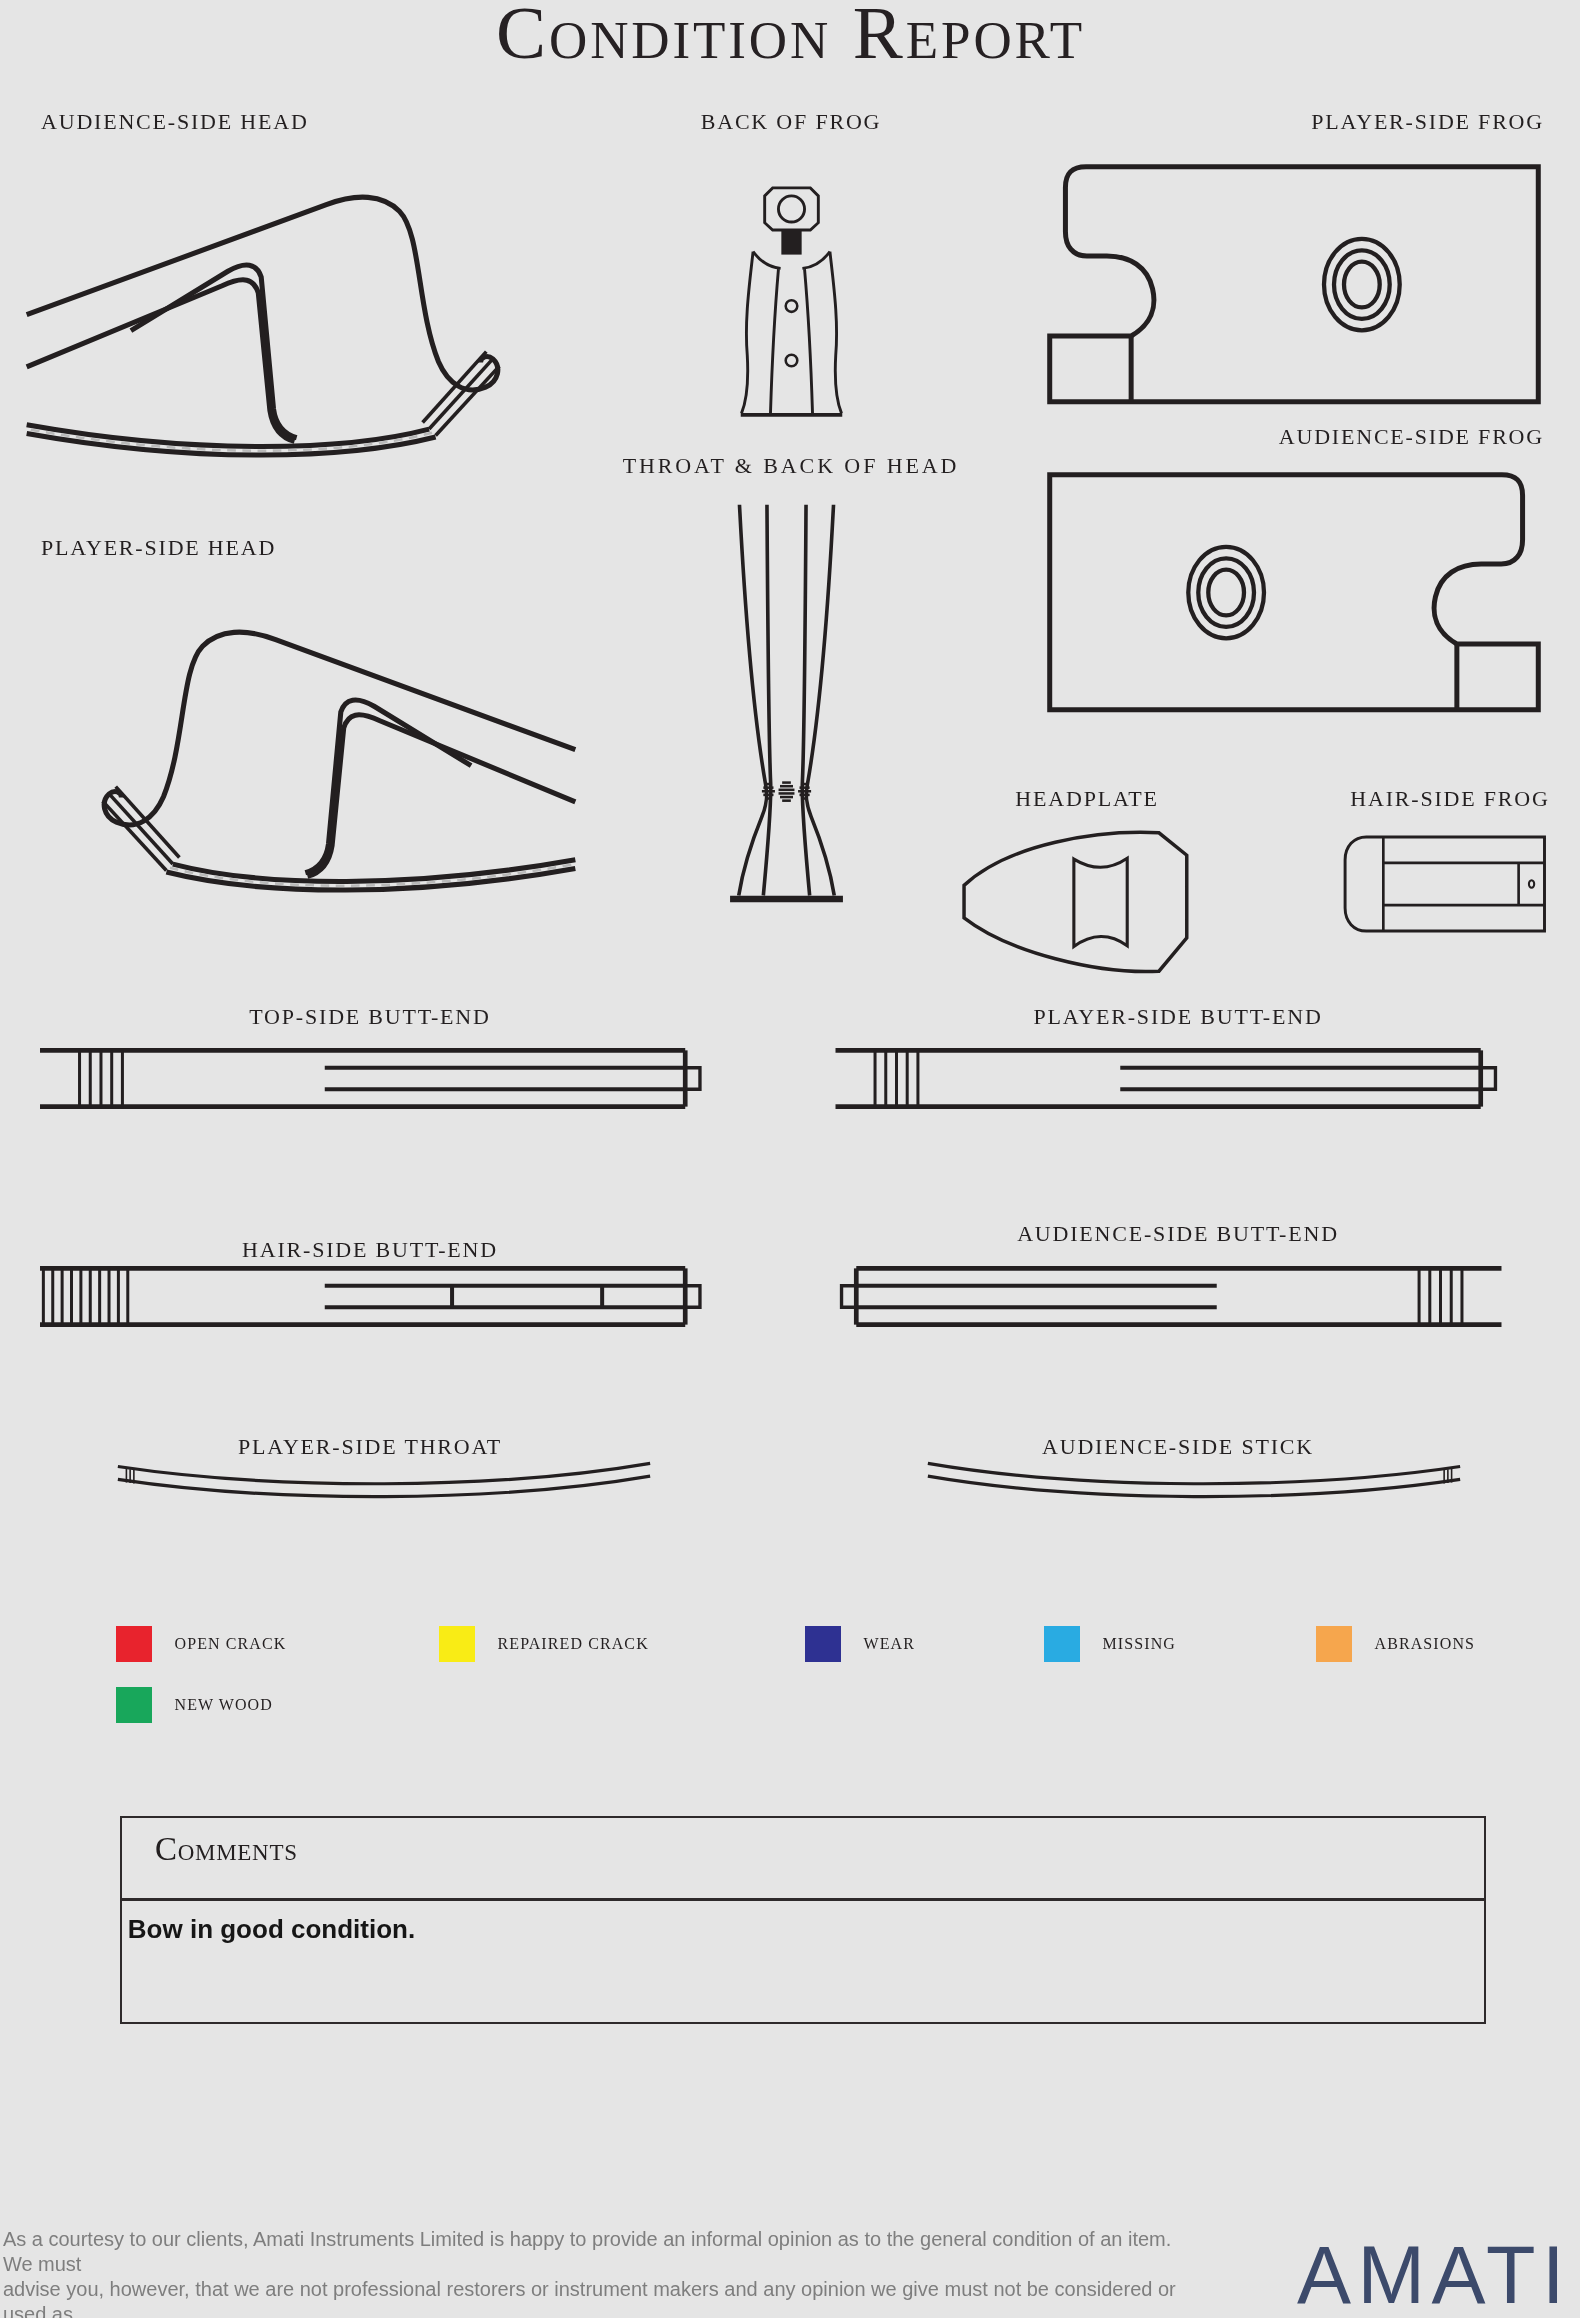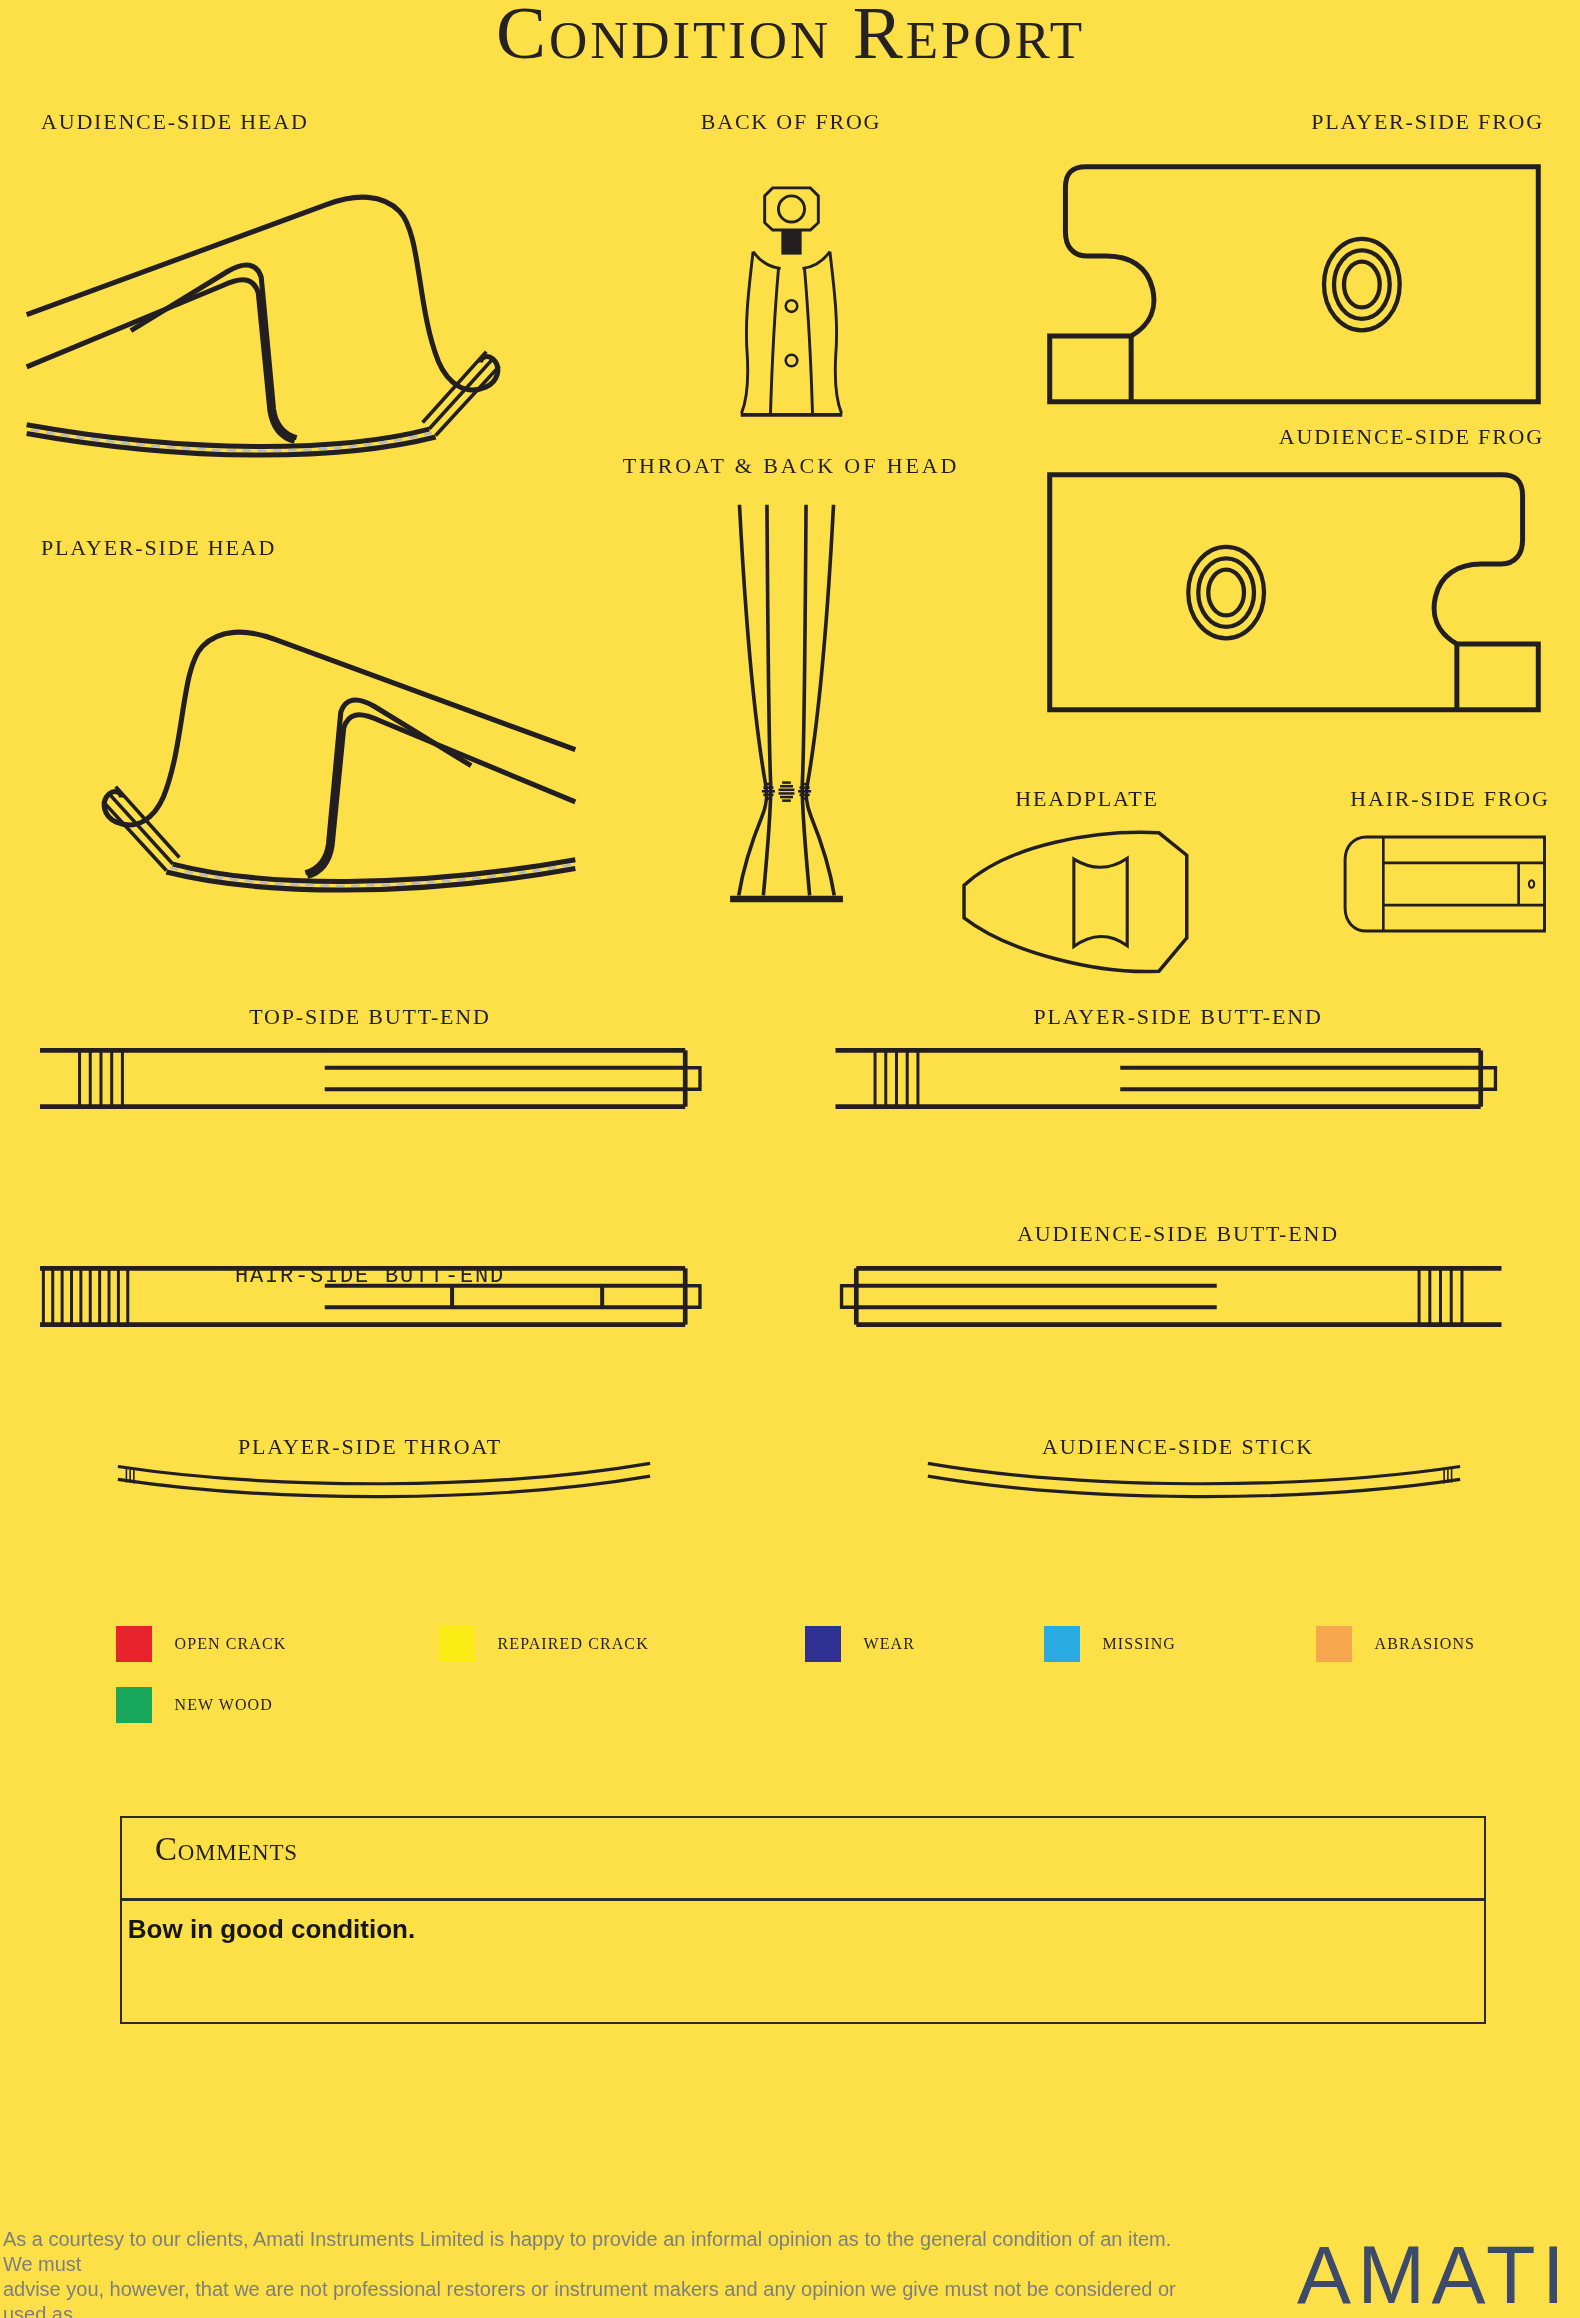--- a/index.html
+++ b/index.html
@@ -1,20 +1,20 @@
 <!DOCTYPE html>
 <html style="font-size:11.6px"><head>
 <meta charset="utf-8">
 <style>
   html,body{margin:0;padding:0;background:#ffffff;}
   #page{
     position:relative;
     width:1581px;
     height:2319px;
-    background:#fde047;
+    background:#e5e5e5;
     font-family:"Liberation Serif", serif;
     color:#231f20;
     overflow:hidden;
   }
   .abs{position:absolute;}
   #title{
     width:1581px;
     top:-10px;
     text-align:center;
     font-variant:small-caps;
@@ -230,21 +230,21 @@
   <div class="abs dlabel center" style="left:1178px;top:1004px;">PLAYER-SIDE BUTT-END</div>
 
   <svg class="abs" style="left:25px;top:1045px;" width="696" height="67" viewBox="0 0 1000 100">
     <use href="#buttG"></use>
   </svg>
 
   <svg class="abs" style="left:826px;top:1045px;" width="685" height="67" viewBox="0 0 1000 100">
     <use href="#buttG"></use>
   </svg>
 
-  <div class="abs dlabel center" style="left:370px;top:1264px;font-family:Liberation Mono, monospace;">HAIR-SIDE BUTT-END</div>
+  <div class="abs dlabel center" style="left:370px;top:1237px;">HAIR-SIDE BUTT-END</div>
   <div class="abs dlabel center" style="left:1178px;top:1221px;">AUDIENCE-SIDE BUTT-END</div>
 
   <svg class="abs" style="left:25px;top:1263px;" width="696" height="67" viewBox="0 0 1000 100">
     <g fill="none" stroke="#231f20" stroke-width="7">
       <path d="M 3 8 L 966 8"></path>
       <path d="M 3 92 L 966 92"></path>
       <path d="M 966 8 L 966 92"></path>
       <path d="M 966 34 L 988 34 L 988 66 L 966 66" stroke-width="5"></path>
       <path d="M 428 34 L 966 34" stroke-width="6"></path>
       <path d="M 428 66 L 966 66" stroke-width="6"></path>

